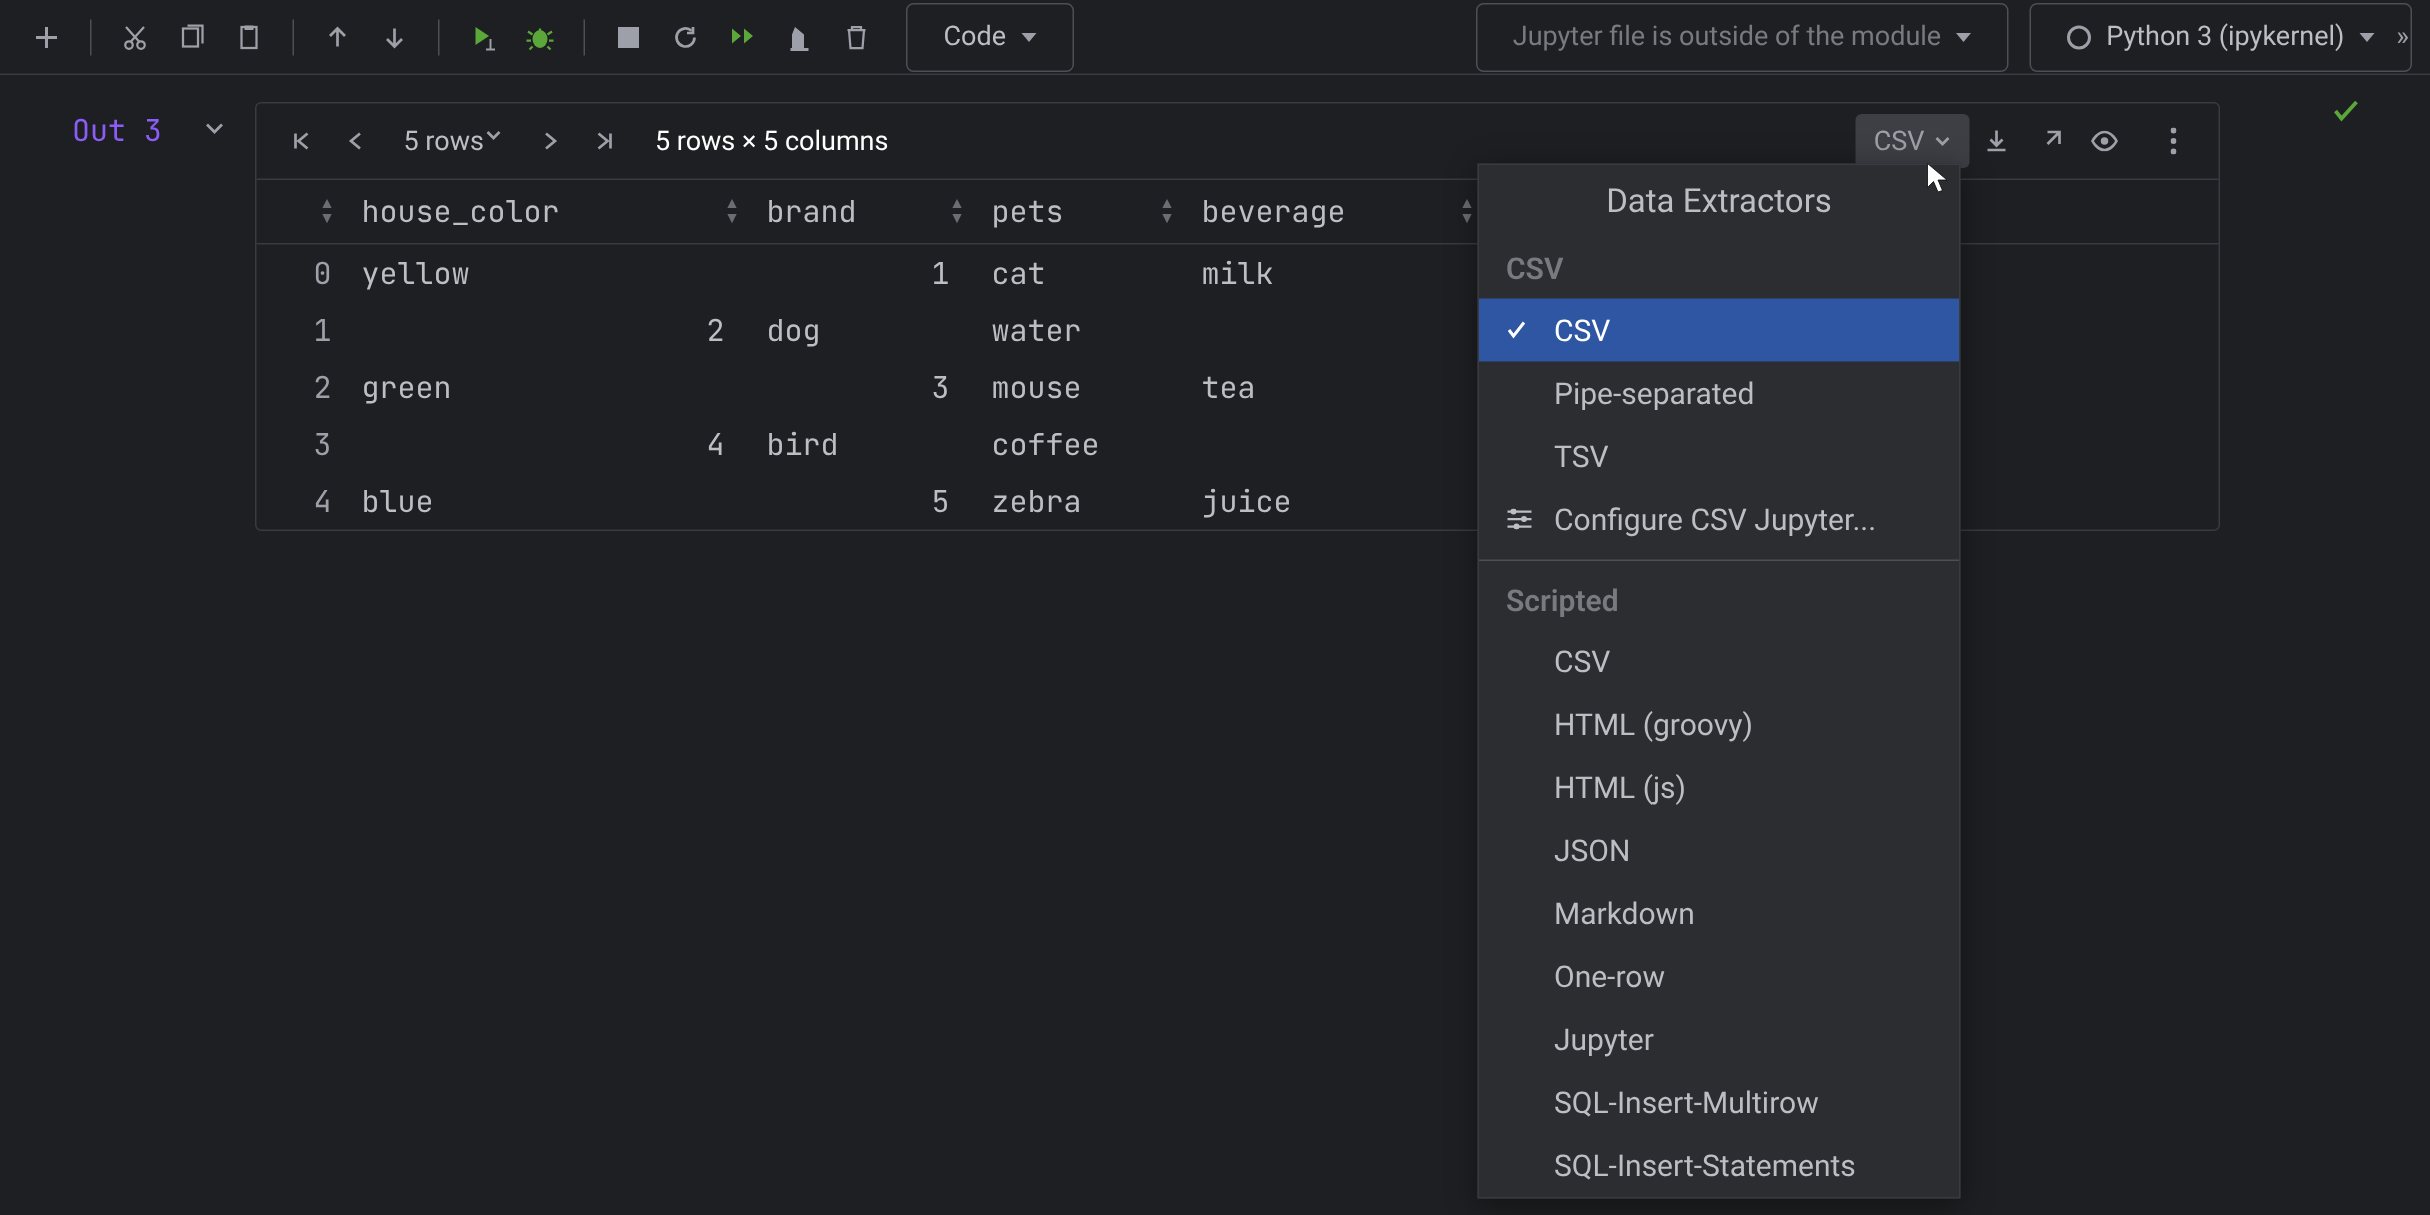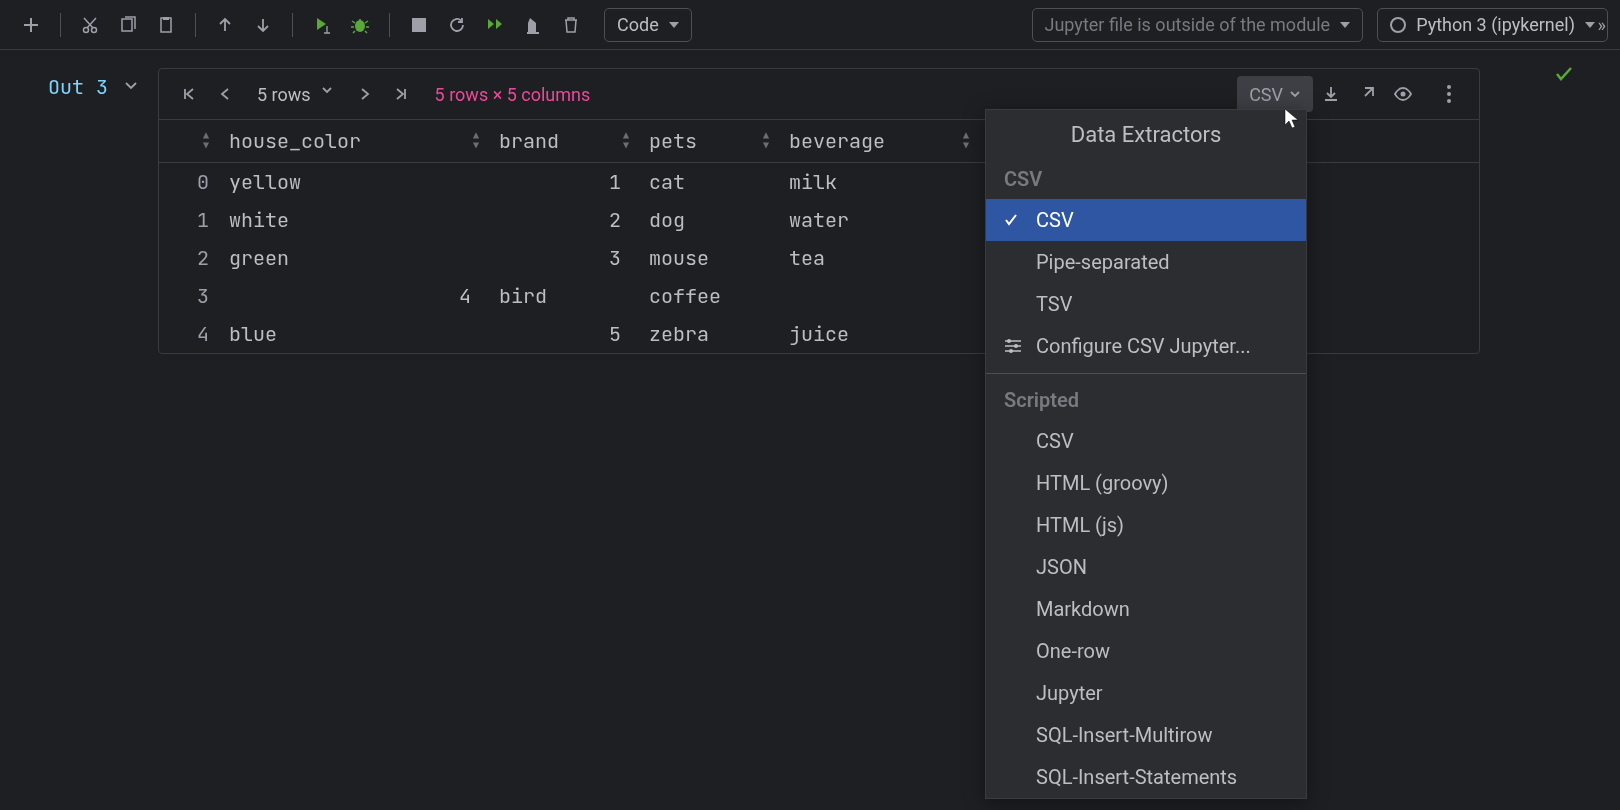--- a/index.html
+++ b/index.html
@@ -29,22 +29,22 @@
       justify-content: center;
       cursor: pointer;
       border-radius: 4px;
       color: #9da0a8;
     }
     .toolbar-sep { width: 1px; height: 24px; background: #4d4f55; margin: 0 10px; }
     .toolbar-flex { flex: 1; }
     .toolbar-dropdown {
       display: flex;
       align-items: center;
-      height: 34px;
-      padding: 0 12px;
+      height: 46px;
+      padding: 0 24px;
       border: 1px solid #4d4f55;
       border-radius: 5px;
       margin-left: 14px;
       cursor: pointer;
       gap: 10px;
       color: #bcbec4;
     }
     .toolbar-dropdown.jupyter { color: #787a80; border: 1px solid #4d4f55; align-items: center; }
     .caret-down {
       display: inline-block;
@@ -59,28 +59,28 @@
       border-radius: 50%;
     }
     
     .output {
       padding: 18px 40px 0 0;
       display: flex;
       gap: 20px;
     }
     
     .out-label {
-      color: #7dd3fc;
+      color: #8b5cf6;
       font-family: "JetBrains Mono", Menlo, monospace;
       font-size: 20px;
       padding-left: 48px;
       padding-top: 6px;
       display: flex;
       align-items: start;
-      gap: 16px;
+      gap: 28px;
     }
     
     .checkmark {
       position: absolute;
       top: 64px;
       right: 46px;
       color: #5ba73a;
       font-size: 22px;
     }
     .expand-arrows {
@@ -114,26 +114,26 @@
       cursor: pointer;
       color: #9da0a8;
       border-radius: 4px;
     }
     .panel-btn.active {
       background: #3d3f45;
     }
     .row-dropdown {
       display: flex;
       align-items: flex-start;
-      gap: 10px;
+      gap: 0;
       padding: 0 14px;
       cursor: pointer;
       color: #bcbec4;
     }
-    .panel-text { color: #ec4899; padding: 0 16px; }
+    .panel-text { color: #ffffff; padding: 0 16px; }
     
     .table {
       font-family: "JetBrains Mono", Menlo, monospace;
       font-size: 20px;
       color: #bcbec4;
     }
     .table-header {
       display: grid;
       grid-template-columns: 60px 270px 150px 140px 200px 1fr;
       border-top: 1px solid #393b40;
@@ -436,21 +436,20 @@
       <div id="table-body">
           <div class="table-row">
     <div class="td num">0</div>
     <div class="td">yellow</div>
     <div class="td numval">1</div>
     <div class="td">cat</div>
     <div class="td">milk</div>
   </div>
           <div class="table-row">
     <div class="td num">1</div>
-    <div class="td">white</div>
     <div class="td numval">2</div>
     <div class="td">dog</div>
     <div class="td">water</div>
   </div>
           <div class="table-row">
     <div class="td num">2</div>
     <div class="td">green</div>
     <div class="td numval">3</div>
     <div class="td">mouse</div>
     <div class="td">tea</div>

